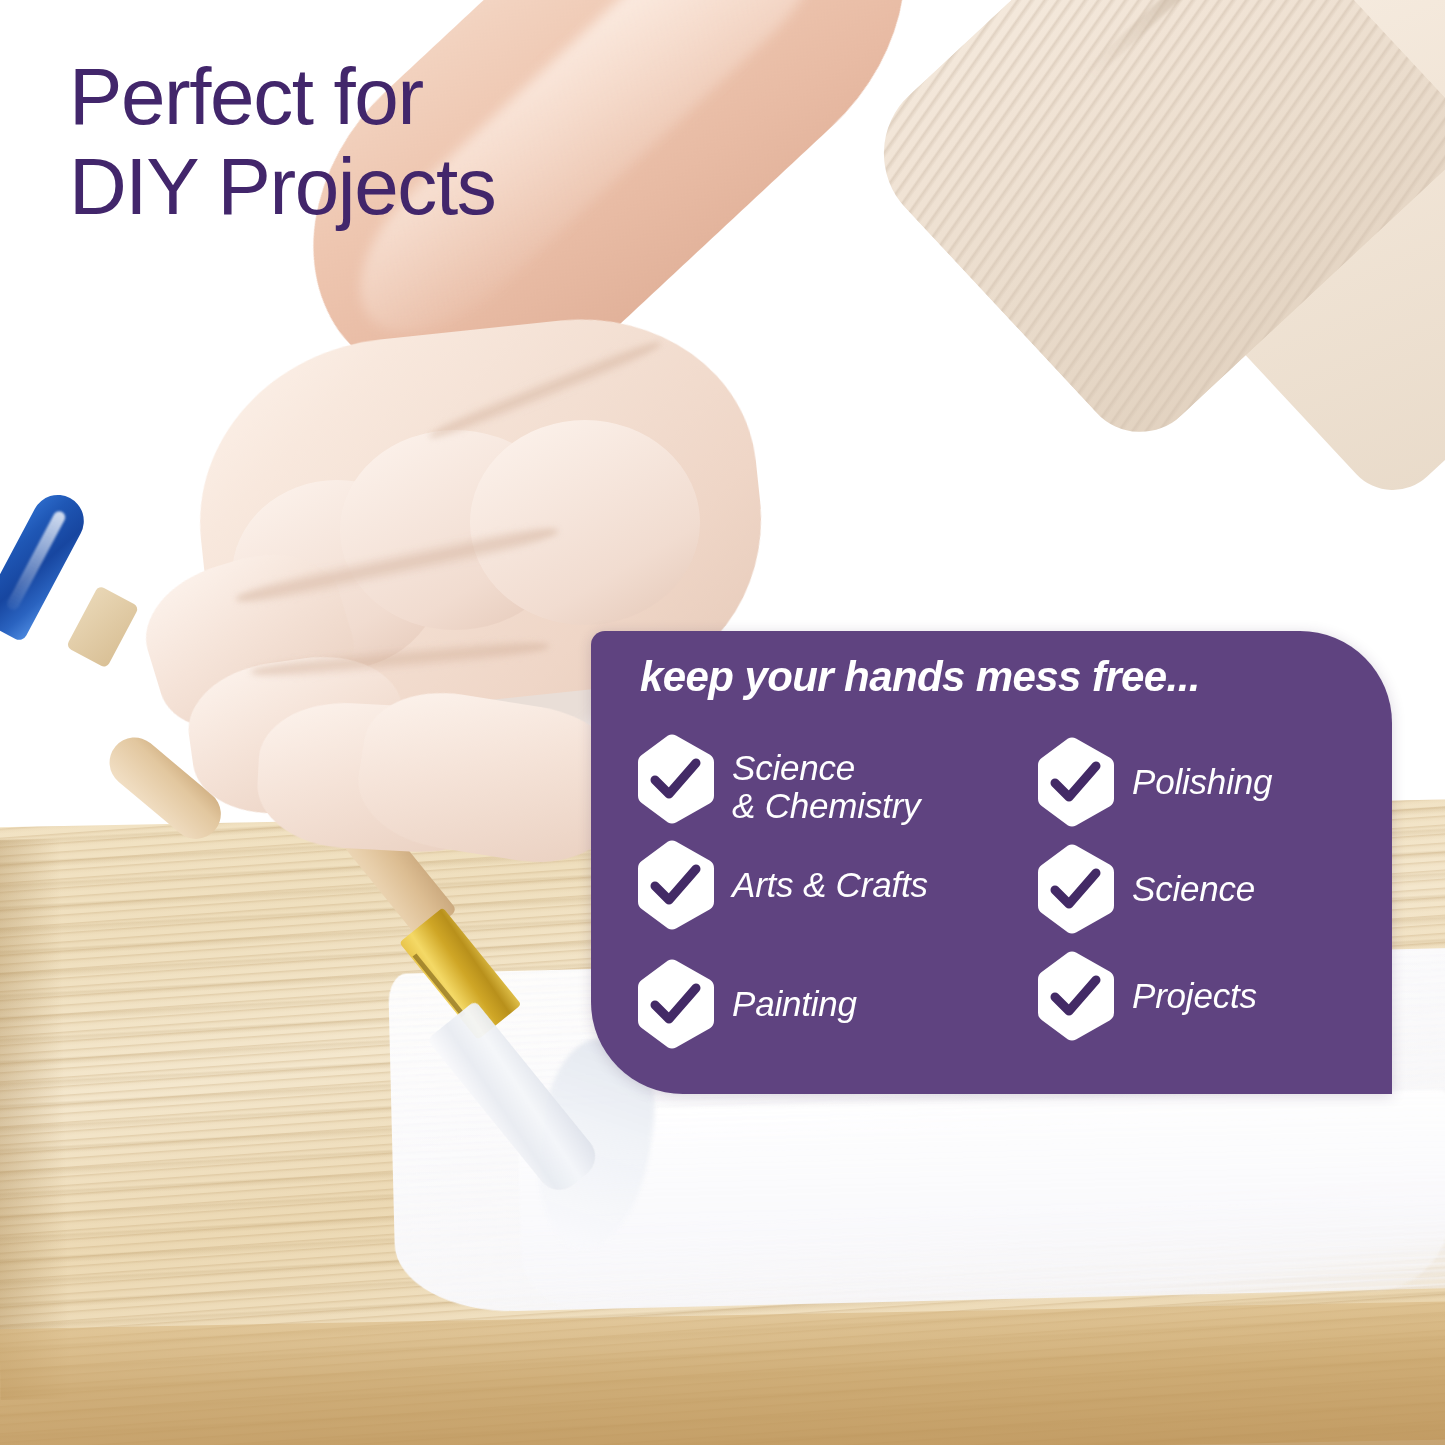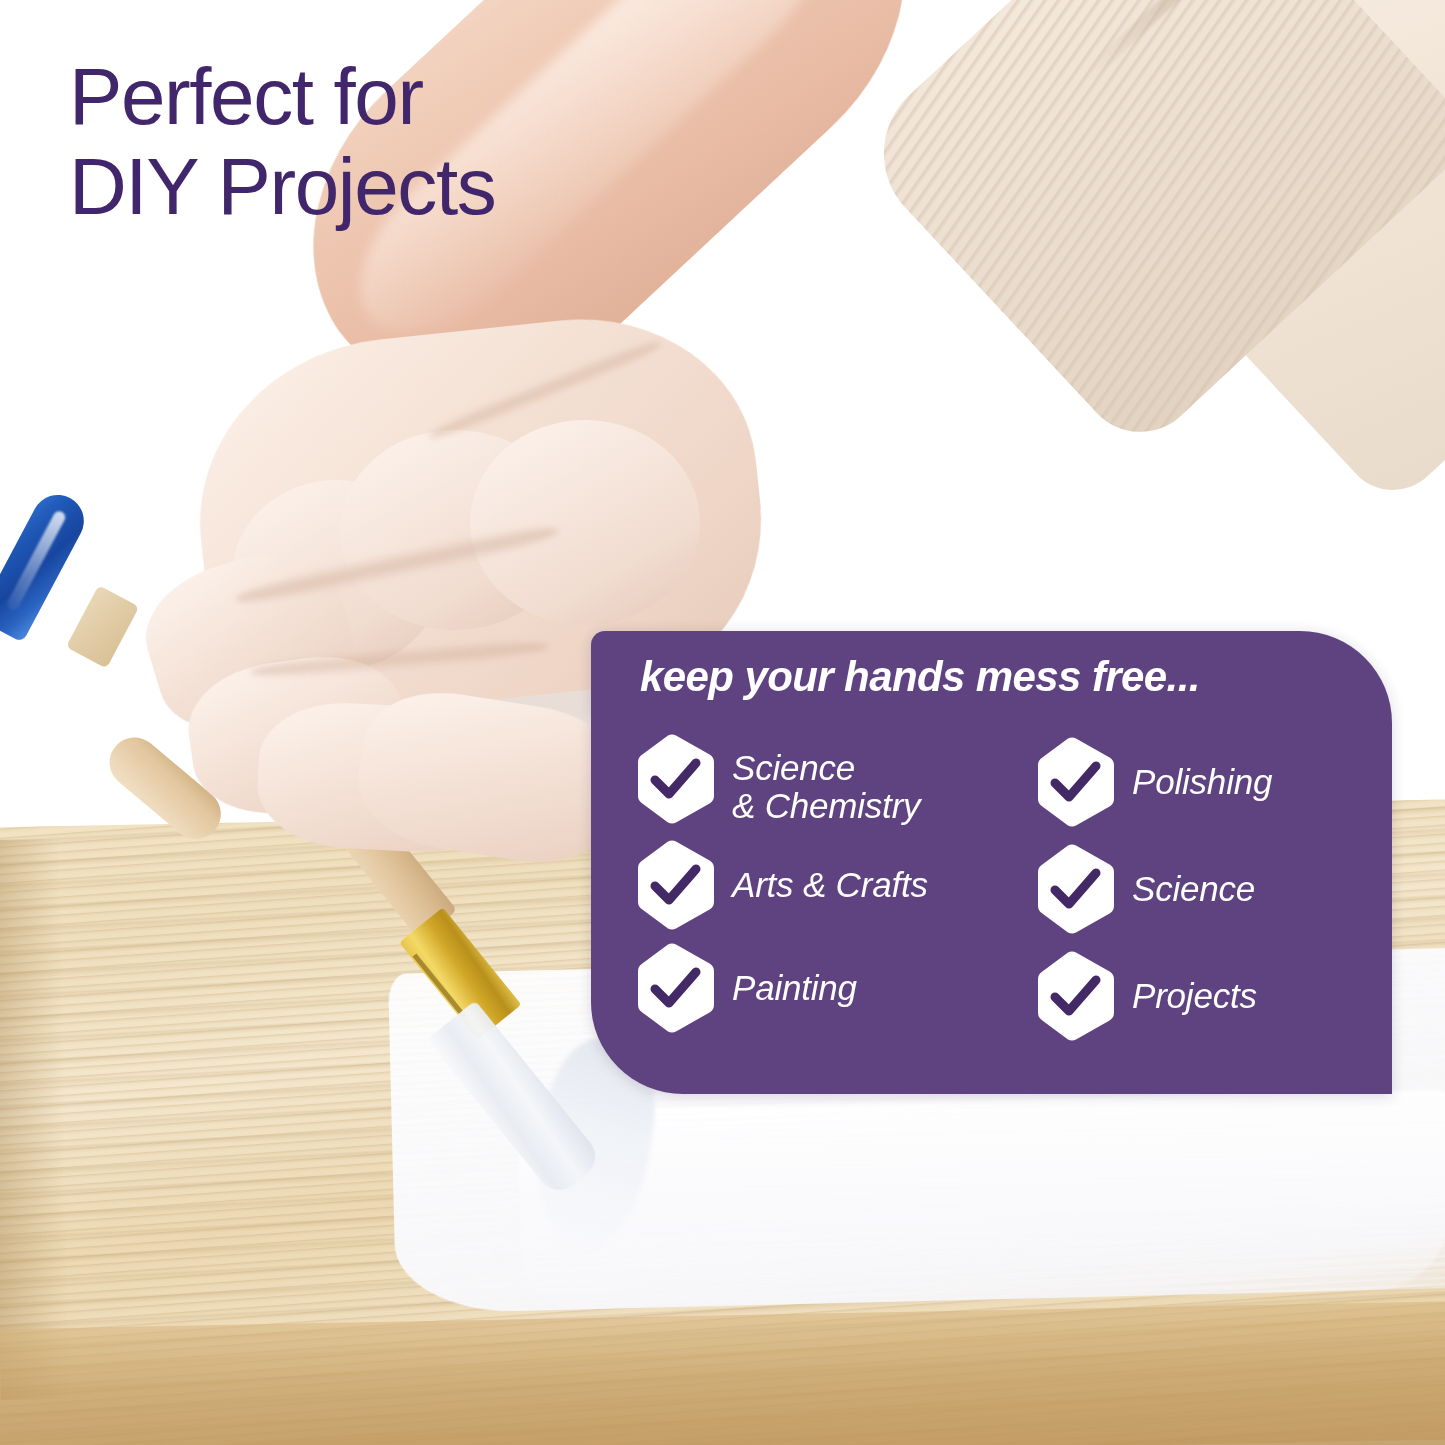--- a/index.html
+++ b/index.html
@@ -509,21 +509,21 @@
         <div class="feature-item" style="top:103px;">
           <span class="hexagon">
             <svg width="80" height="92" viewBox="0 0 80 92">
               <path d="M40 2.5 L74 21.8 A9 9 0 0 1 78 29.5 L78 62.5 A9 9 0 0 1 74 70.2 L40 89.5 A9 9 0 0 1 32 89.5 L6 70.2 A9 9 0 0 1 2 62.5 L2 29.5 A9 9 0 0 1 6 21.8 L32 2.5 A9 9 0 0 1 40 2.5 Z" fill="#ffffff"></path>
               <path d="M19 47 L33 61 L60 30" fill="none" stroke="#432a66" stroke-width="9" stroke-linecap="round" stroke-linejoin="round"></path>
             </svg>
           </span>
           <span class="feature-label">Arts &amp; Crafts</span>
         </div>
 
-        <div class="feature-item" style="top:206px;">
+        <div class="feature-item" style="top:222px;">
           <span class="hexagon">
             <svg width="80" height="92" viewBox="0 0 80 92">
               <path d="M40 2.5 L74 21.8 A9 9 0 0 1 78 29.5 L78 62.5 A9 9 0 0 1 74 70.2 L40 89.5 A9 9 0 0 1 32 89.5 L6 70.2 A9 9 0 0 1 2 62.5 L2 29.5 A9 9 0 0 1 6 21.8 L32 2.5 A9 9 0 0 1 40 2.5 Z" fill="#ffffff"></path>
               <path d="M19 47 L33 61 L60 30" fill="none" stroke="#432a66" stroke-width="9" stroke-linecap="round" stroke-linejoin="round"></path>
             </svg>
           </span>
           <span class="feature-label">Painting</span>
         </div>
       </div>
 

